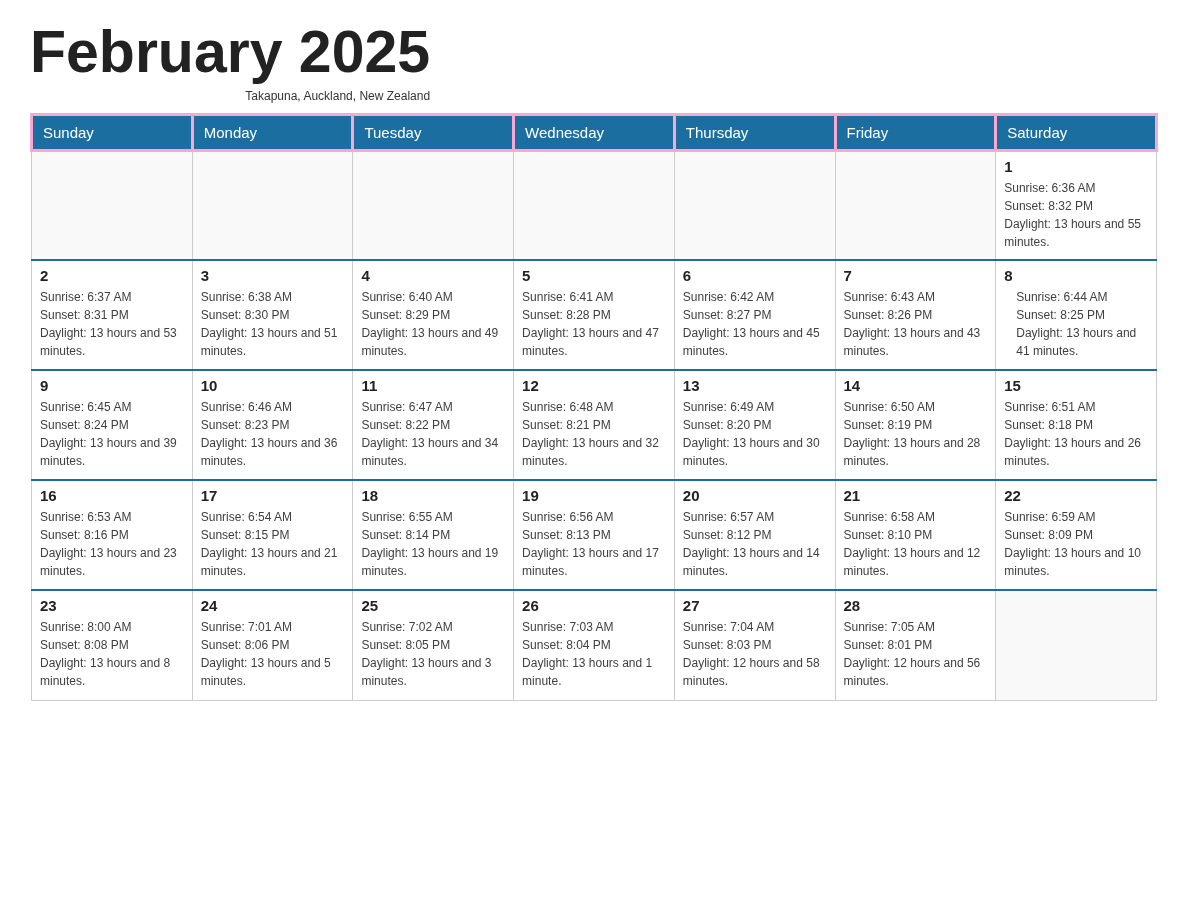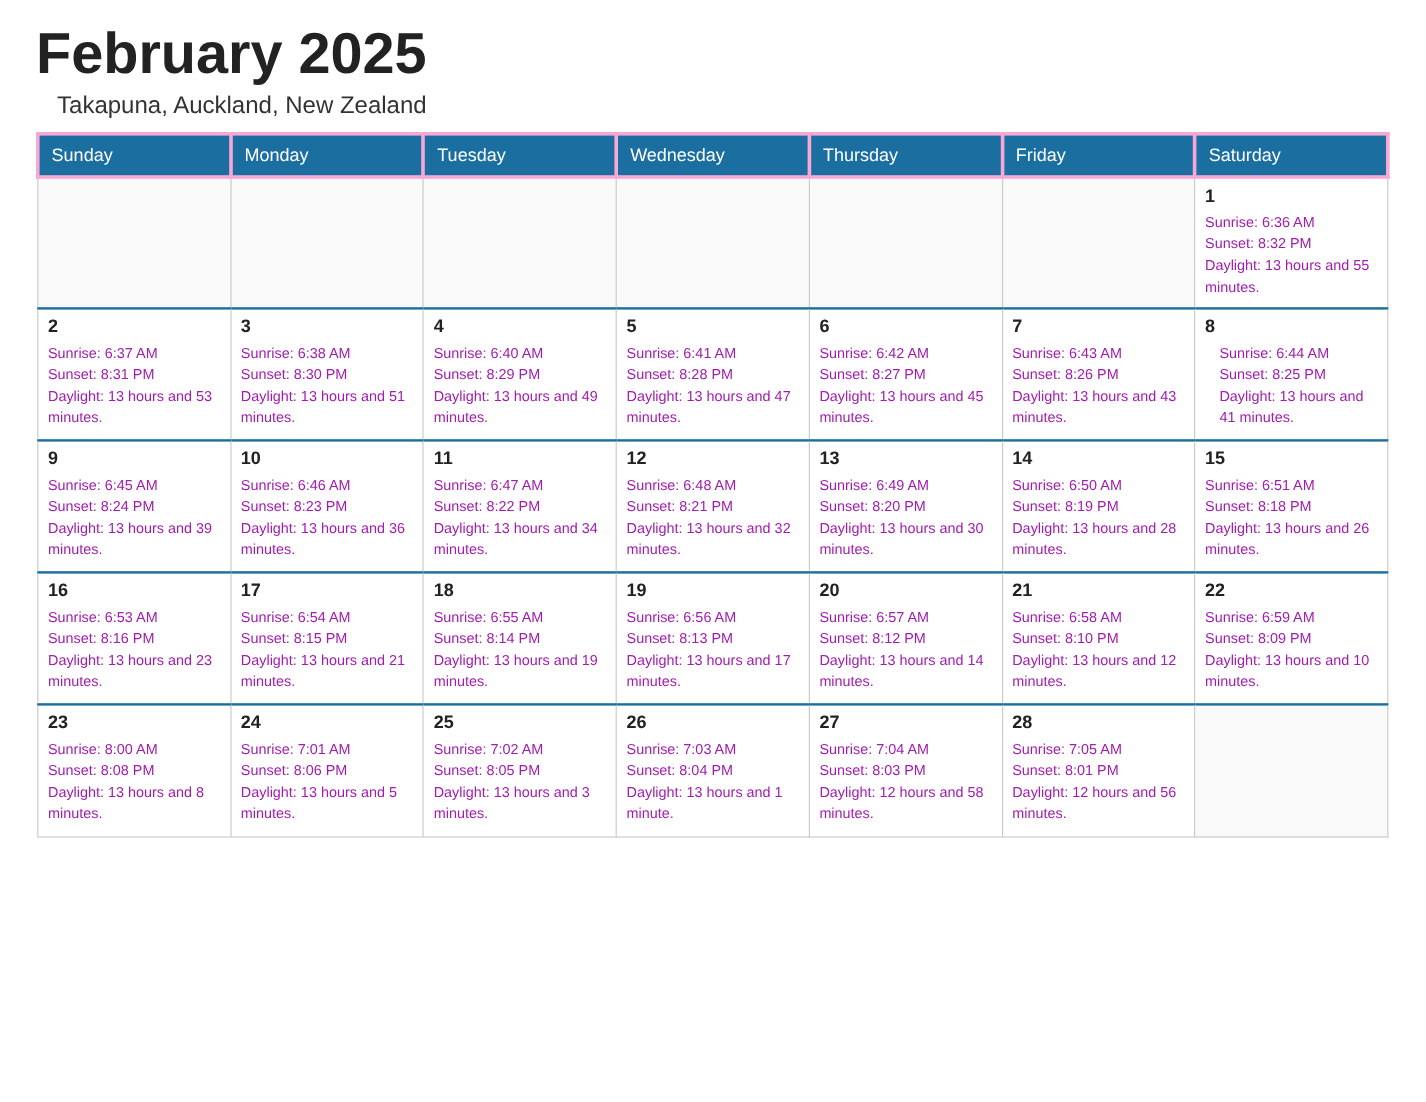--- a/index.html
+++ b/index.html
@@ -36,27 +36,27 @@
       border-bottom: 18px solid #1a7abf;
       display: inline-block;
       margin-left: 2px;
       position: relative;
       top: -2px;
     }
     .title-block {
       text-align: right;
     }
     .month-title {
-      font-size: 48px;
+      font-size: 59px;
       font-weight: bold;
       color: #222;
       line-height: 1.1;
     }
     .location {
-      font-size: 20px;
+      font-size: 12px;
       color: #333;
       margin-top: 4px;
       text-align: right;
     }
     .calendar {
       width: 100%;
       border-collapse: collapse;
       margin-top: 8px;
     }
     .calendar th {
@@ -82,21 +82,21 @@
     }
     .day-number {
       font-size: 15px;
       font-weight: bold;
       color: #222;
       display: block;
       margin-bottom: 4px;
     }
     .day-info {
       font-size: 12px;
-      color: #a21caf;
+      color: #404040;
       line-height: 1.5;
     }
     tr.week-row td {
       border-top: 2px solid #1a6ea0;
     }
   </style>
 </head>
 <body>
 
 <div class="header">

